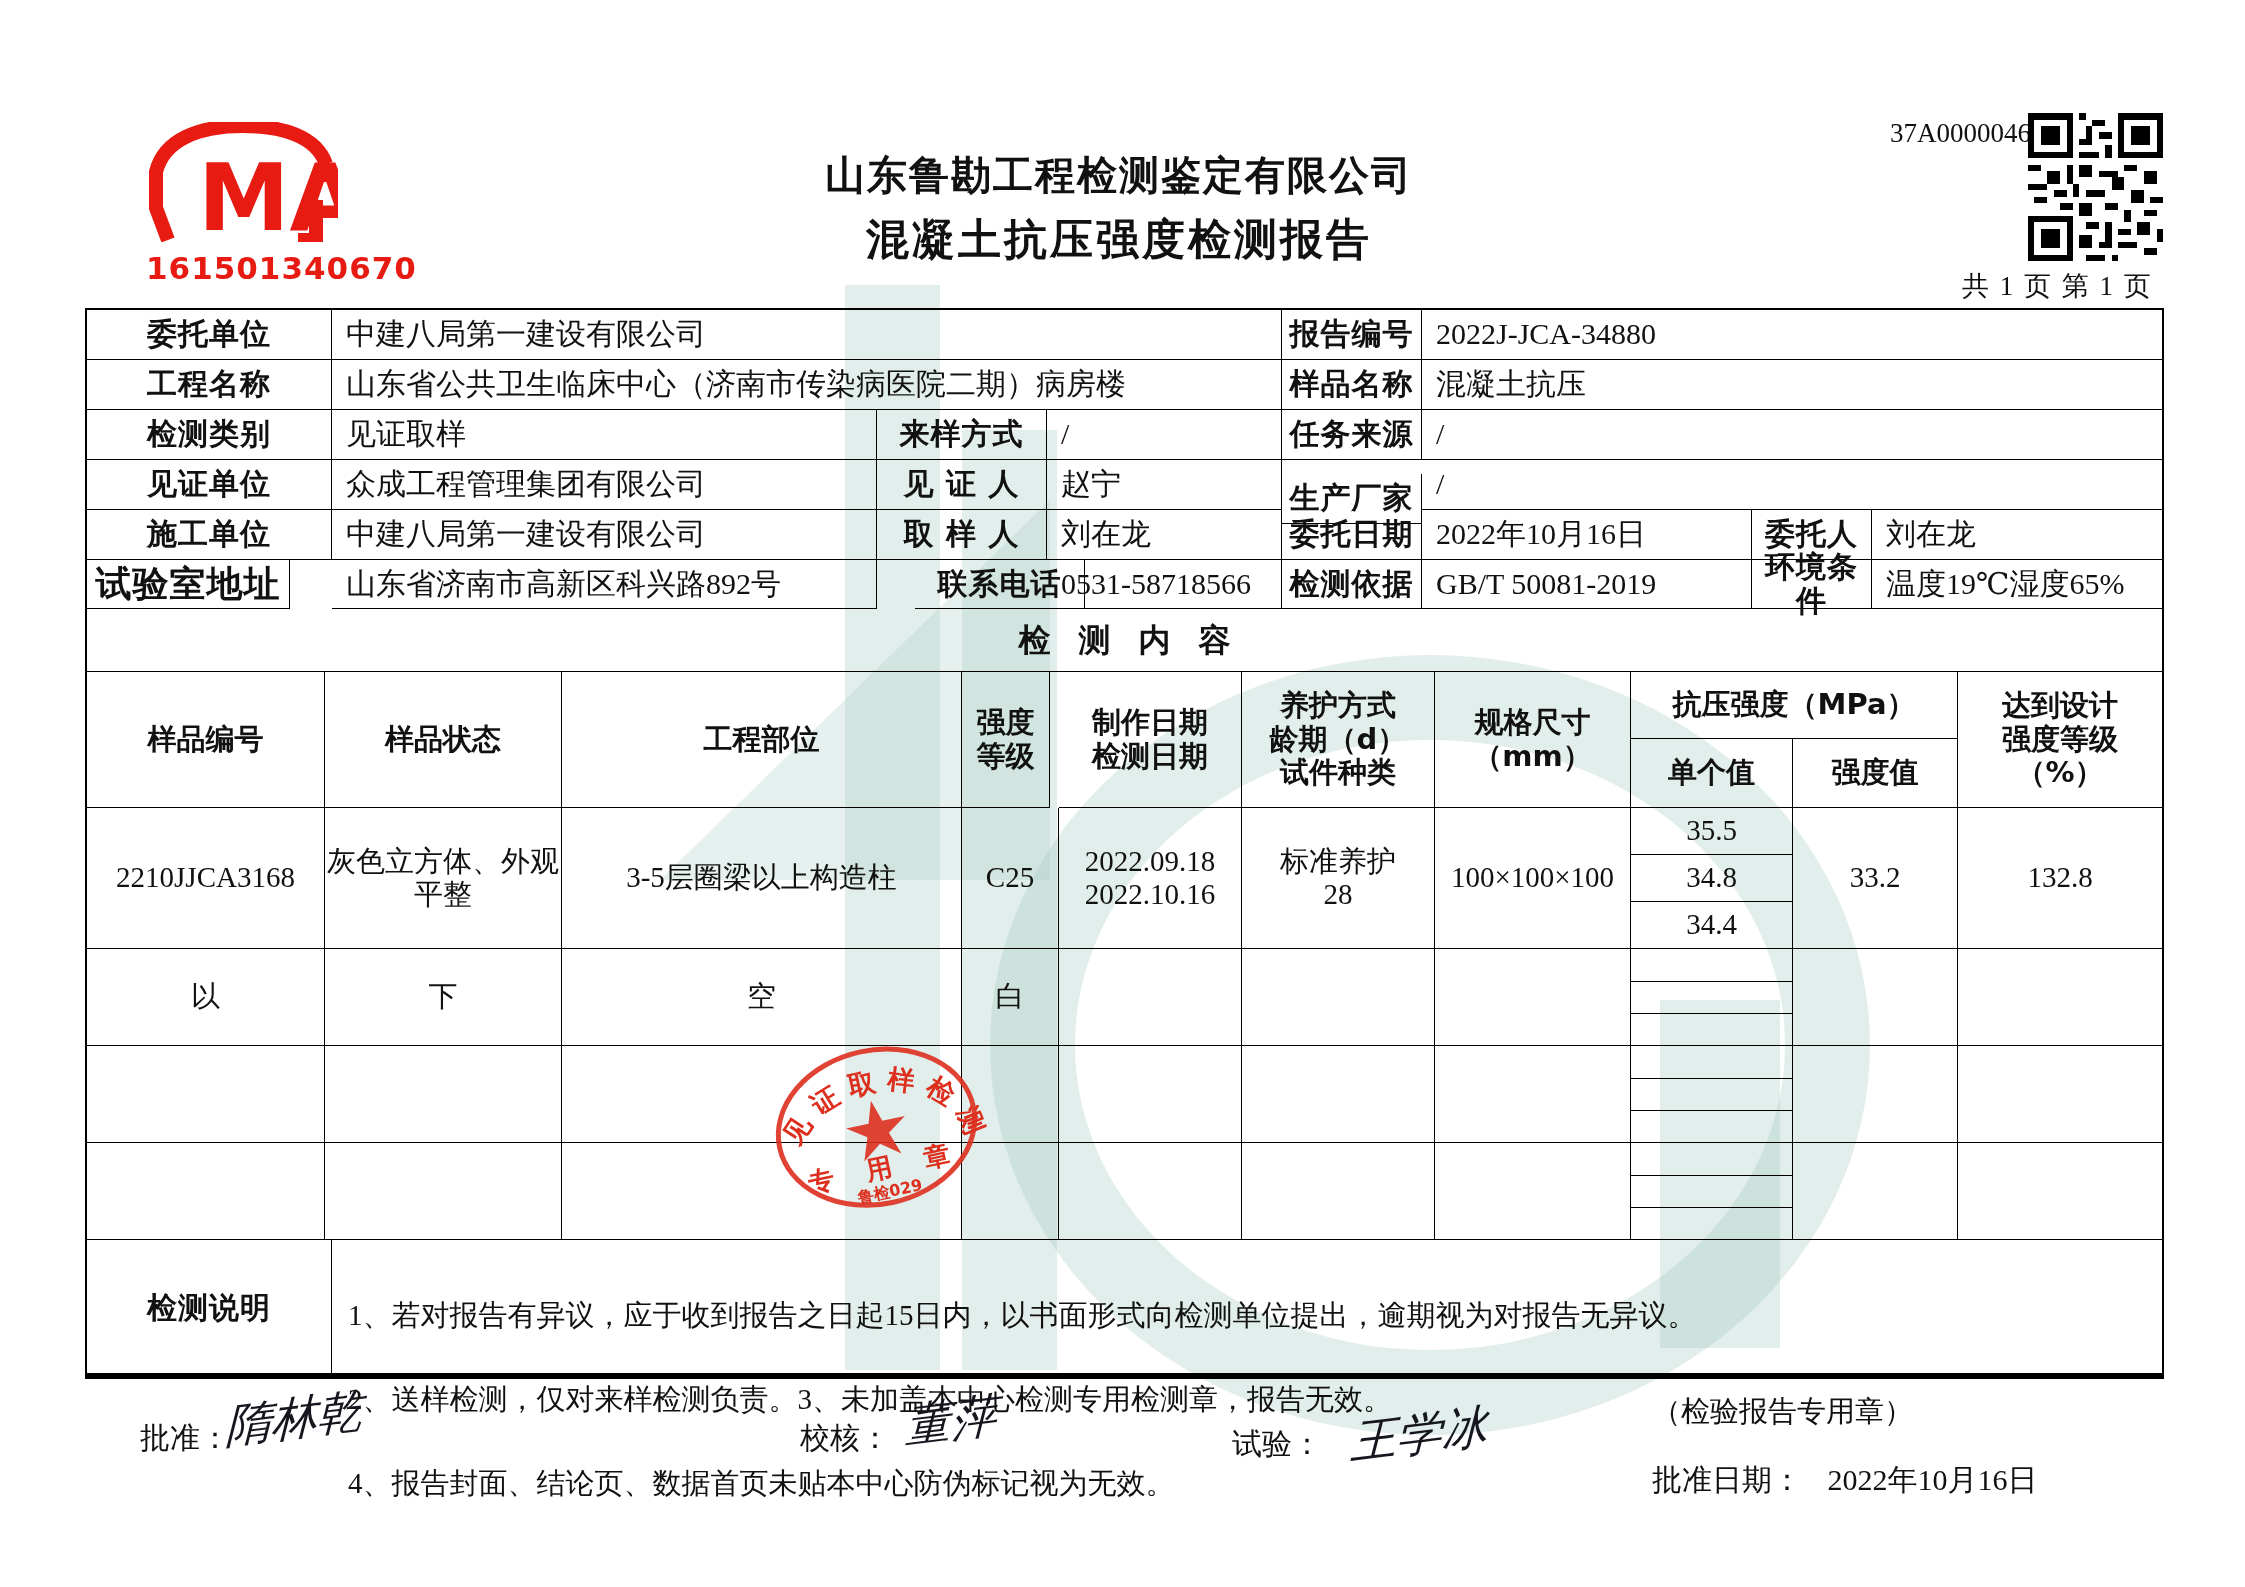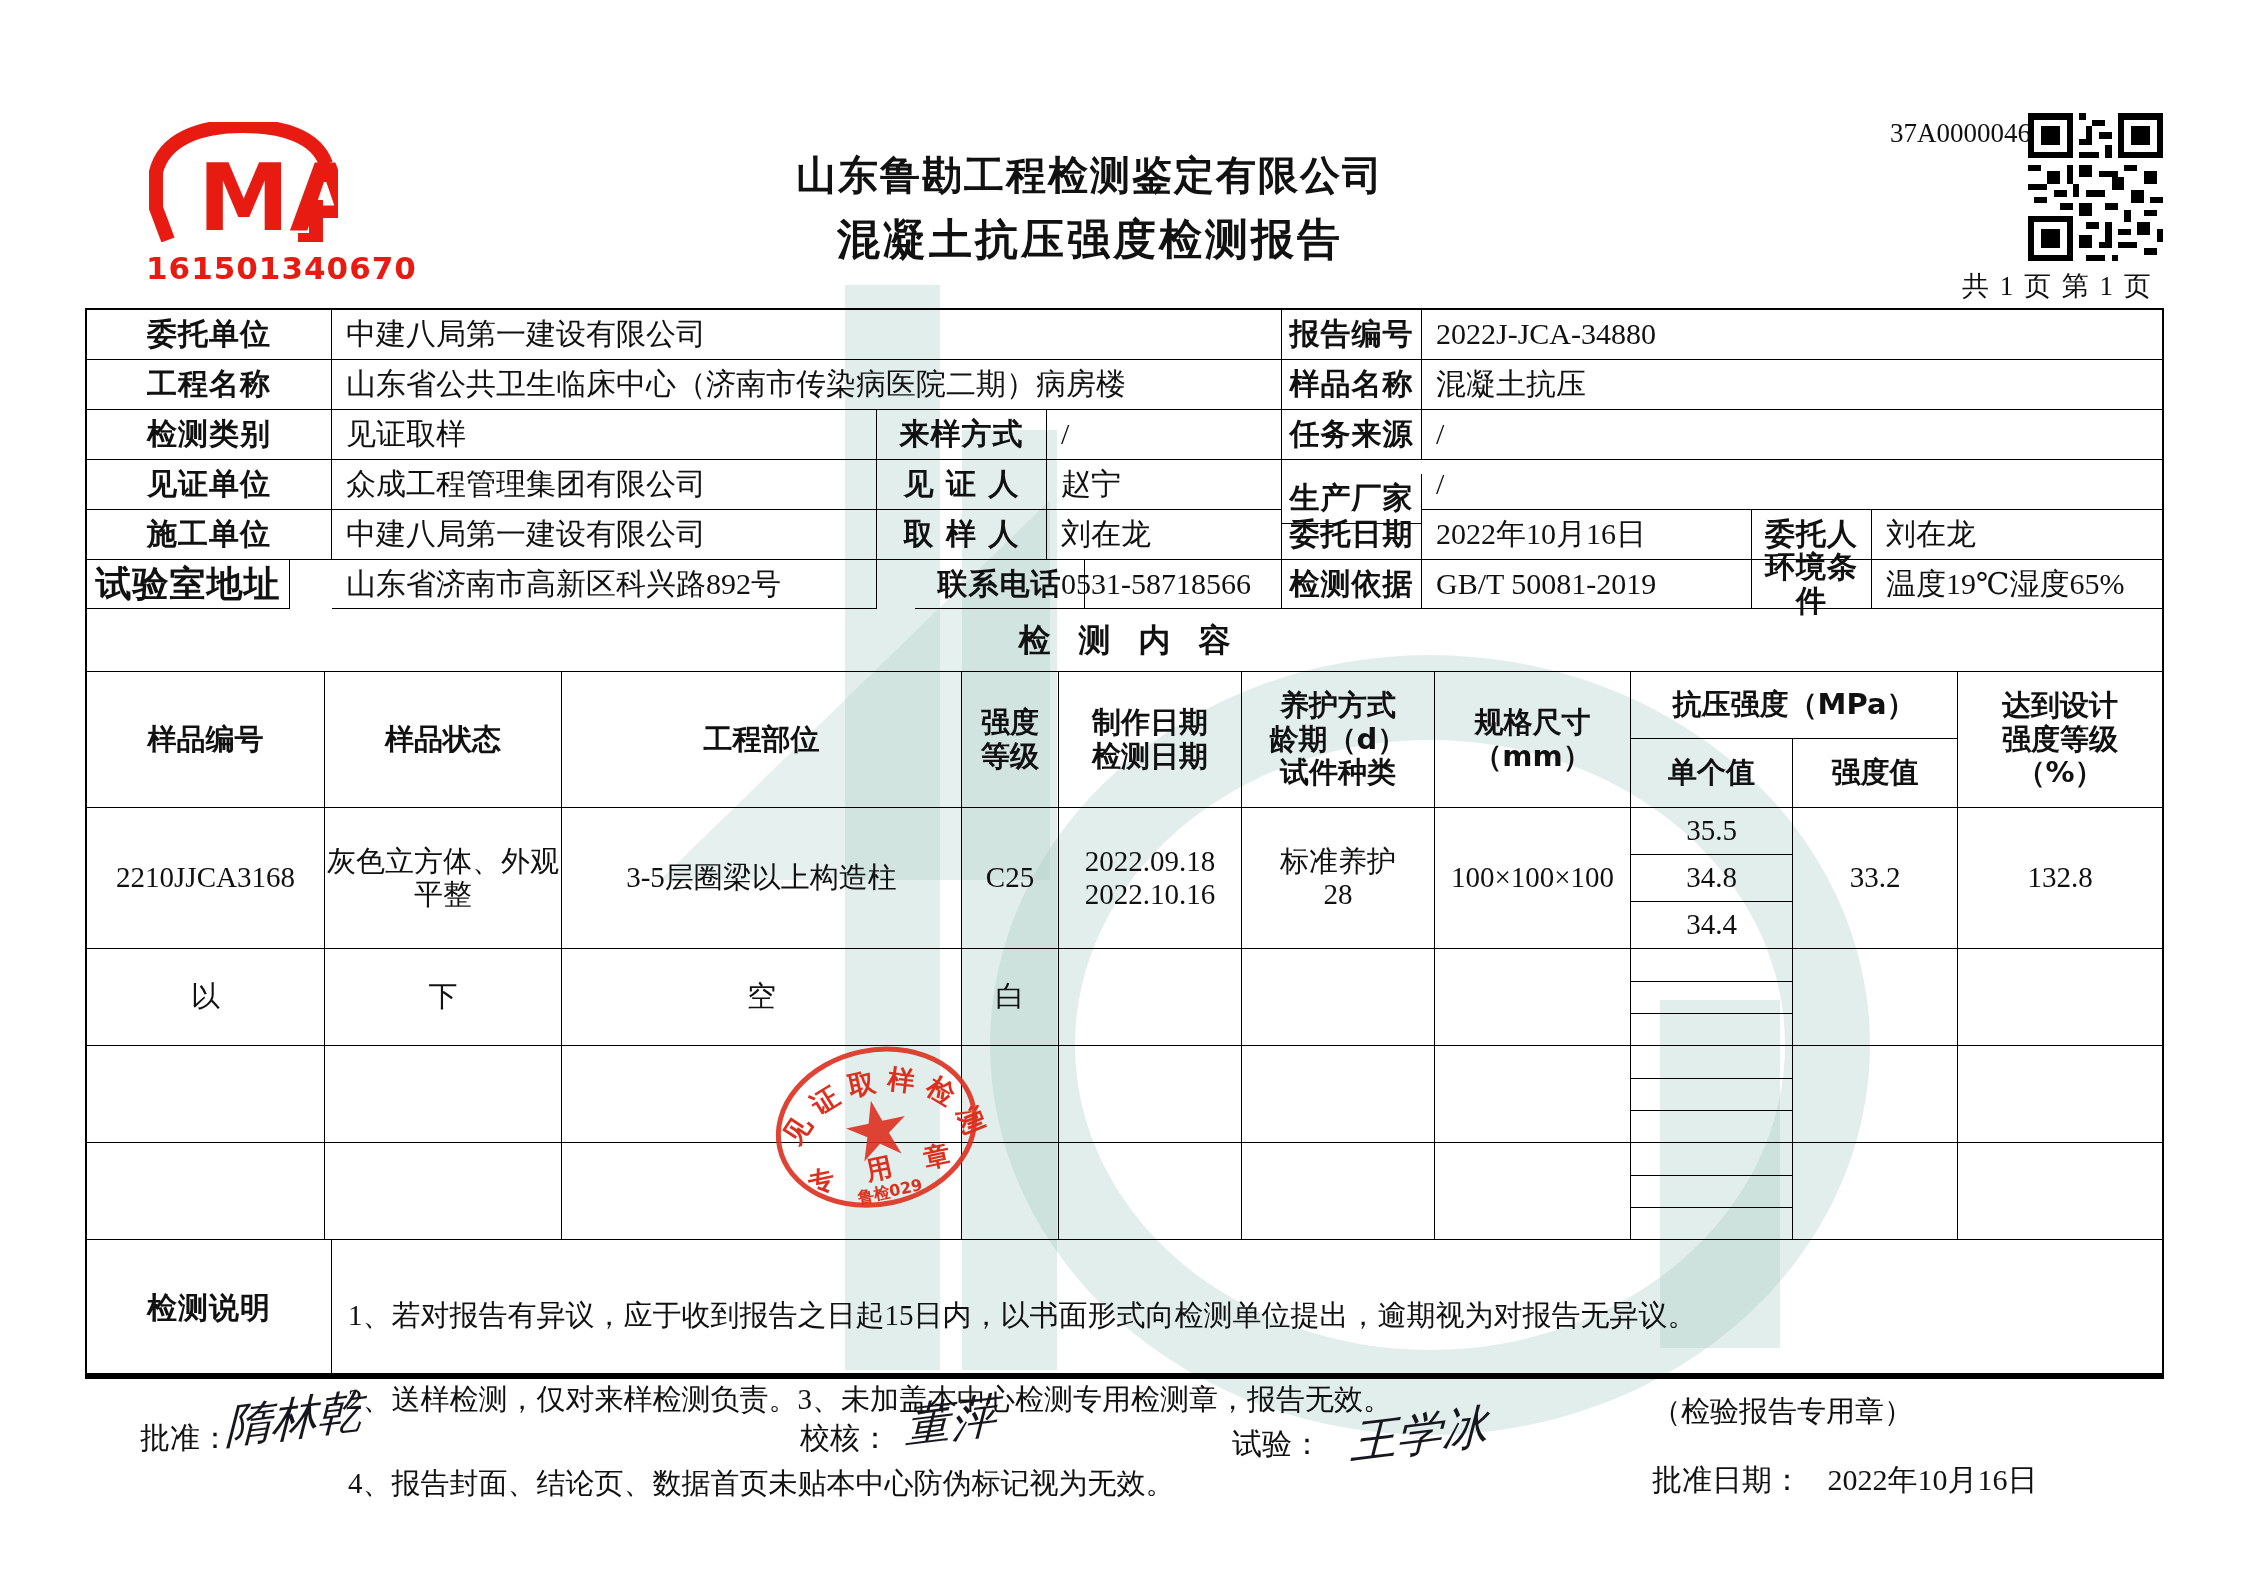--- a/index.html
+++ b/index.html
@@ -8,21 +8,21 @@
   
   #wm{position:absolute;inset:0;z-index:0;}
   .wm{position:absolute;background:rgba(164,202,193,0.32);}
   #wm-ring{position:absolute;left:990px;top:655px;width:880px;height:780px;border-radius:50%;
            border:85px solid rgba(164,202,193,0.32);box-sizing:border-box;background:transparent;}
   #wm-tri{position:absolute;left:660px;top:500px;width:390px;height:380px;
           background:rgba(164,202,193,0.28);clip-path:polygon(0 100%,100% 100%,100% 0);}
   
   .lay{position:absolute;z-index:1;}
   
-  #titles{left:0;top:148px;width:2180px;text-align:center;}
+  #titles{left:0;top:148px;width:2180px;text-align:center;padding-left:29px;}
   #title-co{font-size:40px;font-weight:bold;font-family:"DejaVu Sans","Liberation Sans",sans-serif;letter-spacing:2px;}
   #title-rep{font-size:43px;font-weight:bold;font-family:"DejaVu Sans","Liberation Sans",sans-serif;margin-top:8px;letter-spacing:3px;}
   #cma{left:148px;top:122px;}
   #cma-num{left:146px;top:250px;font-family:"DejaVu Sans",sans-serif;font-weight:bold;
            font-size:31px;color:#e81b12;letter-spacing:1px;}
   #serial{left:1890px;top:118px;font-size:27px;}
   #qr{left:2028px;top:112px;}
   #pages{left:1962px;top:268px;font-size:27px;letter-spacing:2px;text-align:center;}
   
   #tbl{left:85px;top:308px;width:2075px;height:1067px;border:2px solid #000;box-sizing:content-box;}
@@ -183,21 +183,21 @@
     <div class="c lb" style="left:1665px;top:250px;width:120px;height:49px;">环境条件</div>
     <div class="c vl" style="left:1785px;top:250px;width:290px;height:49px;border-right:none;">温度19℃湿度65%</div>
 
     <div class="c" style="left:0;top:299px;width:2075px;height:63px;border-right:none;">
       <span id="sec-title">检测内容</span>
     </div>
 
     <div class="c dh" style="left:0;top:362px;width:238px;height:136px;">样品编号</div>
     <div class="c dh" style="left:238px;top:362px;width:237px;height:136px;">样品状态</div>
     <div class="c dh" style="left:475px;top:362px;width:400px;height:136px;">工程部位</div>
-    <div class="c dh" style="left:875px;top:362px;width:97px;height:136px;">强度
+    <div class="c dh" style="left:875px;top:362px;width:88px;height:136px;">强度
 等级</div>
     <div class="c dh" style="left:972px;top:362px;width:183px;height:136px;">制作日期
 检测日期</div>
     <div class="c dh" style="left:1155px;top:362px;width:193px;height:136px;">养护方式
 龄期（d）
 试件种类</div>
     <div class="c dh" style="left:1348px;top:362px;width:196px;height:136px;">规格尺寸
 （mm）</div>
     <div class="c dh" style="left:1544px;top:362px;width:327px;height:67px;">抗压强度（MPa）</div>
     <div class="c dh" style="left:1544px;top:429px;width:162px;height:69px;">单个值</div>

